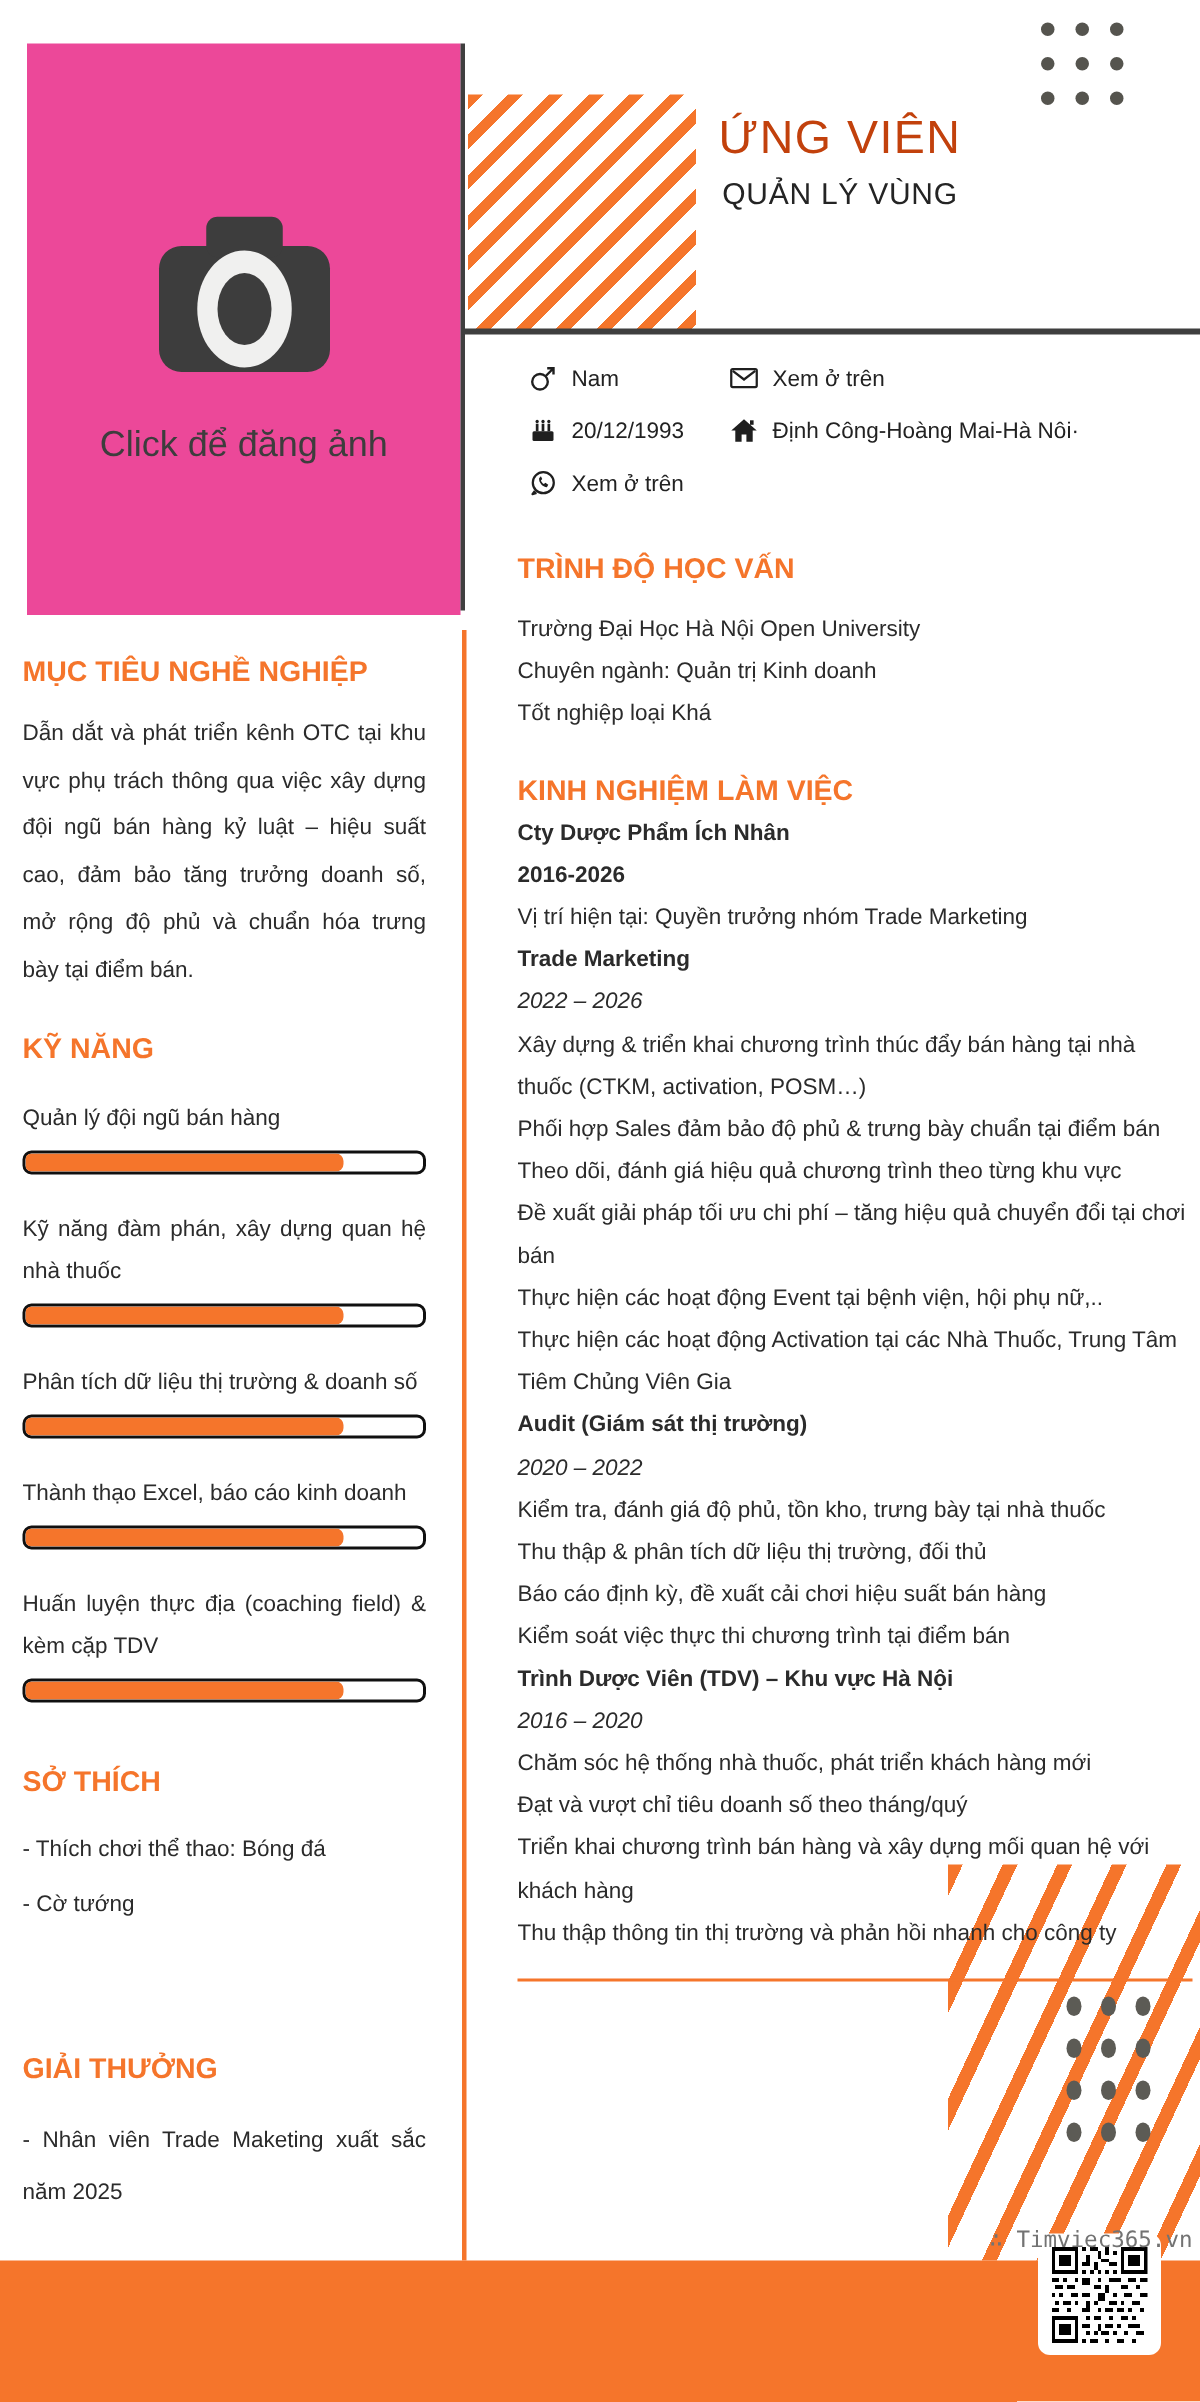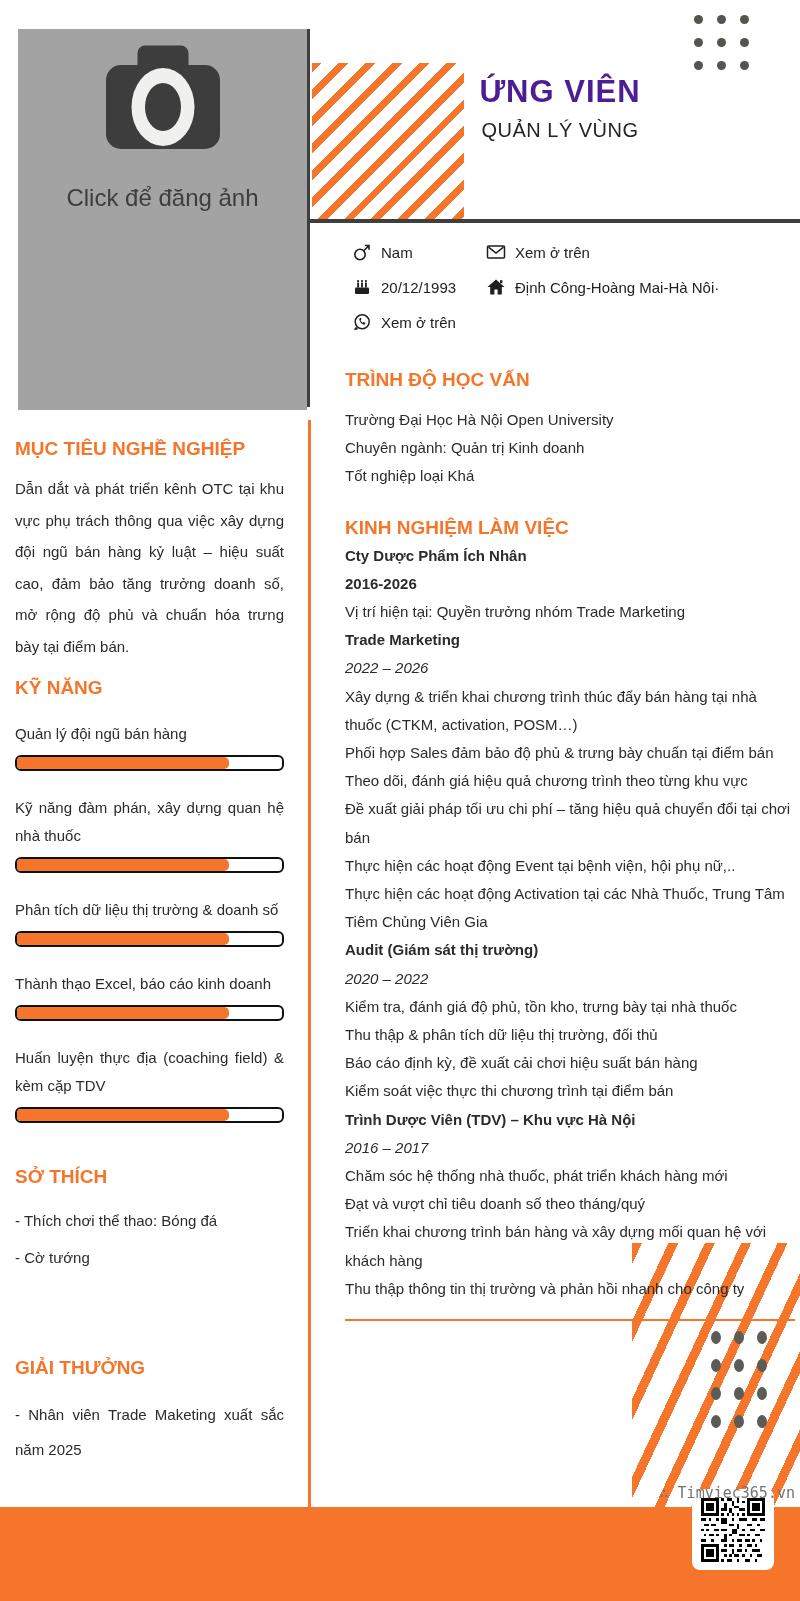--- a/index.html
+++ b/index.html
@@ -3,49 +3,49 @@
 <meta charset="utf-8">
 <style>
   :root { --accent:#f5752b; }
   html,body { margin:0; padding:0; }
   body {
     width:800px; height:1601px; position:relative; background:#fff;
     font-family:"Liberation Sans",sans-serif; color:#2b2b2b; overflow:hidden;
   }
   
   .photo-box { position:absolute; left:18px; top:29px; width:289px; height:381px;
-    background:#a3a3a3; display:flex; flex-direction:column; align-items:center;
-    cursor:pointer; }
+    background:#ec4899; display:flex; flex-direction:column; align-items:center;
+    justify-content:center; cursor:pointer; }
   .photo-box svg { width:150px; height:135px; margin-bottom:20px; }
   .photo-label { font-size:24px; color:#3d3d3d; }
   .photo-line { position:absolute; left:307px; top:29px; width:3px; height:378px; background:#3f3f3f; }
   .col-divider { position:absolute; left:308px; top:420px; width:3px; height:1087px; background:var(--accent); }
   
   .header-stripes { position:absolute; left:312px; top:63px; width:152px; height:157px;
     background:repeating-linear-gradient(135deg, var(--accent) 0 7px, transparent 7px 19px); }
   .header-rule { position:absolute; left:308px; top:219px; width:492px; height:4px; background:#3f3f3f; }
   .name-block { position:absolute; left:420px; top:74px; width:280px; text-align:center; }
-  .name-title { font-size:31px; font-weight:bold; color:#4c1d95; letter-spacing:1px; }
+  .name-title { font-size:31px; font-weight:normal; color:#c2410c; letter-spacing:1px; }
   .name-sub { font-size:20px; color:#242424; margin-top:9px; letter-spacing:.5px; }
   .dots-grid { position:absolute; display:grid; z-index:2; }
   .dots-top { left:694px; top:15px; grid-template-columns:repeat(3,9px); gap:14px; }
   .dots-top .dot { width:9px; height:9px; border-radius:50%; background:#55544e; }
   .dots-bottom { left:711px; top:1331px; grid-template-columns:repeat(3,10px); gap:15px 13px; }
   .dots-bottom .dot { width:10px; height:13px; border-radius:50%; background:#5c5b55; }
   
   .contact { position:absolute; left:352px; top:241px; display:grid;
     grid-template-columns:134px auto; gap:13px 0; font-size:15px; color:#222;text-align:center; }
   .citem { display:flex; align-items:center; gap:9px; height:22px; }
   .citem svg { flex:0 0 auto; }
   
   .sec-h { font-size:19px; font-weight:bold; color:var(--accent); line-height:24px; }
   
   .left-col { position:absolute; left:15px; top:437px; width:269px; }
   .objective-text { margin-top:12px; font-size:15px; line-height:31.5px; text-align:justify; }
-  .skills { margin-top:14px; }
+  .skills { margin-top:26px; }
   .skills-list { margin-top:20px; }
   .skill { margin-bottom:23px; }
   .skill-label { font-size:15px; line-height:28px; text-align:justify; margin-bottom:7px; }
   .skill-bar { height:12px; border:2px solid #101010; border-radius:6px; background:#fff; overflow:hidden; }
   .skill-fill { height:100%; background:var(--accent); border-radius:2px 5px 5px 2px; }
   .hobbies { margin-top:42px; }
   .hobby-list { margin-top:18px; }
   .hobby { font-size:15px; line-height:28px; margin-bottom:9px; }
   .awards { margin-top:84px; }
   .award { margin-top:17px; font-size:15px; line-height:35px; text-align:justify; }
@@ -223,21 +223,21 @@
     <div class="role">
       <div class="b">Audit (Giám sát thị trường)</div>
       <div class="i">2020 – 2022</div>
       <div>Kiểm tra, đánh giá độ phủ, tồn kho, trưng bày tại nhà thuốc</div>
       <div>Thu thập &amp; phân tích dữ liệu thị trường, đối thủ</div>
       <div>Báo cáo định kỳ, đề xuất cải chơi hiệu suất bán hàng</div>
       <div>Kiểm soát việc thực thi chương trình tại điểm bán</div>
     </div>
     <div class="role">
       <div class="b">Trình Dược Viên (TDV) – Khu vực Hà Nội</div>
-      <div class="i">2016 – 2017</div>
+      <div class="i">2016 – 2020</div>
       <div>Chăm sóc hệ thống nhà thuốc, phát triển khách hàng mới</div>
       <div>Đạt và vượt chỉ tiêu doanh số theo tháng/quý</div>
       <div>Triển khai chương trình bán hàng và xây dựng mối quan hệ với khách hàng</div>
       <div>Thu thập thông tin thị trường và phản hồi nhanh cho công ty</div>
     </div>
   </div>
   <div class="rule-orange"></div>
 </div>
 
 <div class="bottom-stripes"></div>

